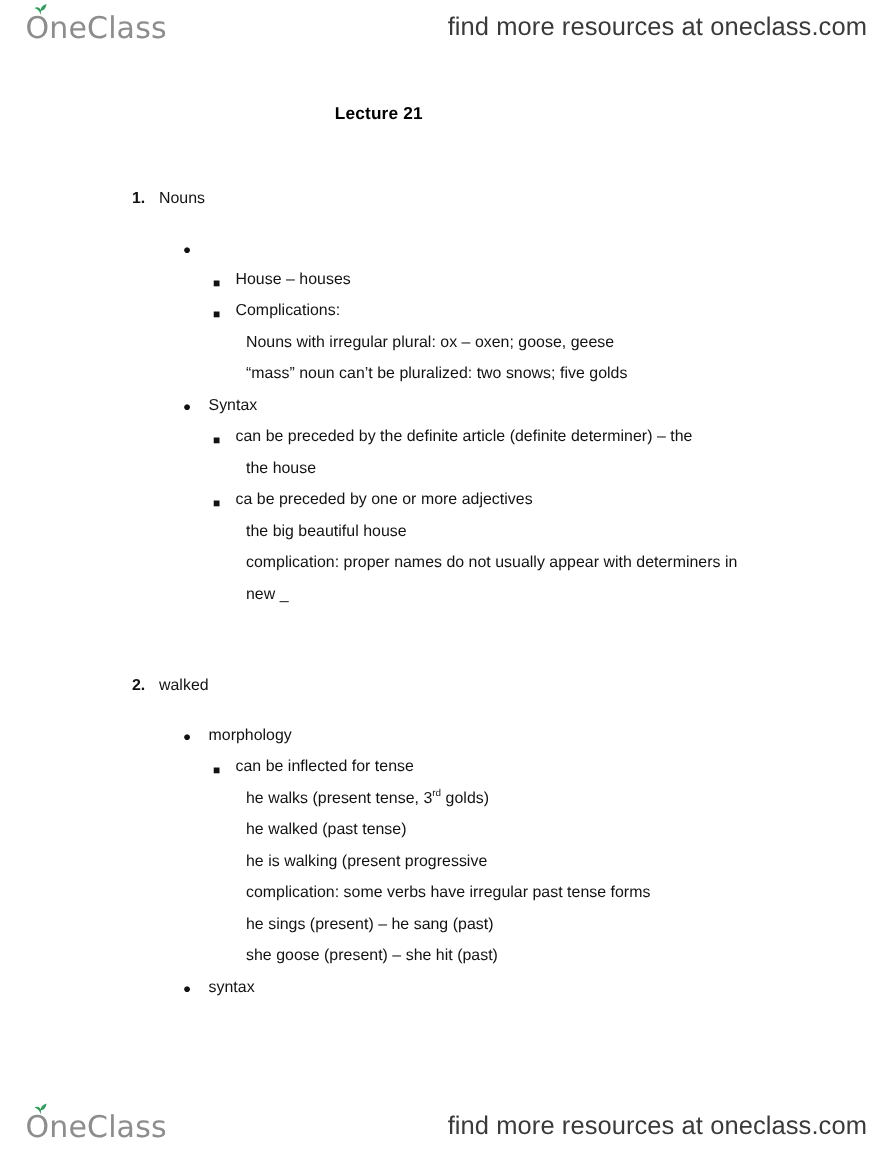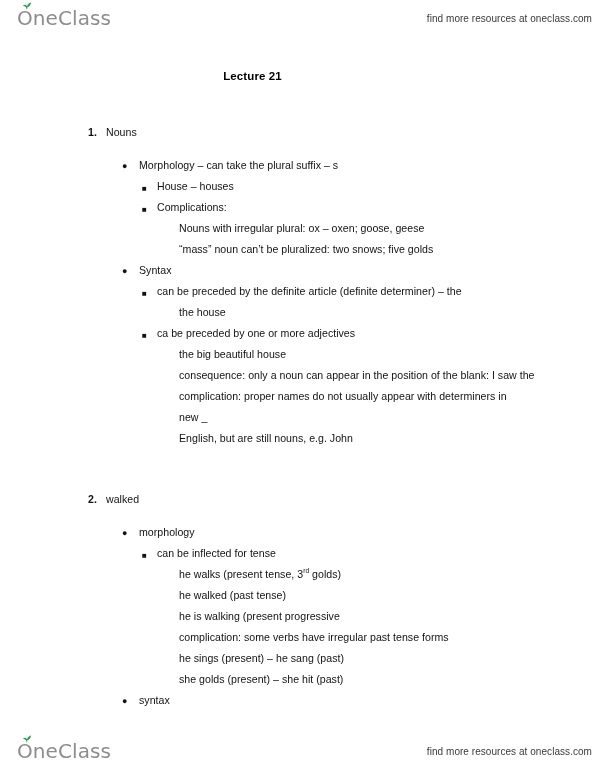--- a/index.html
+++ b/index.html
@@ -48,22 +48,22 @@
   .logo .sprout {
     position: absolute;
     top: -4px;
     left: 5px;
     width: 10px;
     height: 8px;
     line-height: 0;
   }
   .tagline {
     position: absolute;
-    right: 3px;
-    font-size: 10px;
+    right: 17px;
+    font-size: 17px;
     color: #3a3a3a;
     letter-spacing: 0.05px;
     white-space: nowrap;
   }
 
   
   .doc {
     position: absolute;
     top: 0;
     left: 0;
@@ -123,21 +123,21 @@
   .lvl-sq .marker {
     position: absolute;
     left: 142px;
     top: 1px;
     font-size: 8px;
     line-height: 15px;
   }
   .lvl-sq .txt { left: 157px; text-align: center; }
 
   
-  .lvl-plain .txt { left: 157px; padding-left: 22px; }
+  .lvl-plain .txt { left: 142px; padding-left: 22px; }
 
   .spacer-sm { height: 12px; }
   .spacer-lg { height: 40px; }
 
   sup {
     font-size: 6.6px;
     vertical-align: super;
     line-height: 0;
   }
 </style>
@@ -165,21 +165,20 @@
   <div class="content">
 
     <div class="line lvl-num">
       <span class="num">1.</span>
       <span class="txt">Nouns</span>
     </div>
     <div class="spacer-sm"></div>
 
     <div class="line lvl-dot">
       <span class="marker">●</span>
-      <span class="txt">Morphology – can take the plural suffix – s</span>
     </div>
     <div class="line lvl-sq">
       <span class="marker">■</span>
       <span class="txt">House – houses</span>
     </div>
     <div class="line lvl-sq">
       <span class="marker">■</span>
       <span class="txt">Complications:</span>
     </div>
     <div class="line lvl-plain">
@@ -201,30 +200,24 @@
       <span class="txt">the house</span>
     </div>
     <div class="line lvl-sq">
       <span class="marker">■</span>
       <span class="txt">ca be preceded by one or more adjectives</span>
     </div>
     <div class="line lvl-plain">
       <span class="txt">the big beautiful house</span>
     </div>
     <div class="line lvl-plain">
-      <span class="txt">consequence: only a noun can appear in the position of the blank: I saw the</span>
-    </div>
-    <div class="line lvl-plain">
       <span class="txt">complication: proper names do not usually appear with determiners in</span>
     </div>
     <div class="line lvl-plain">
       <span class="txt">new _</span>
-    </div>
-    <div class="line lvl-plain">
-      <span class="txt">English, but are still nouns, e.g. John</span>
     </div>
 
     <div class="spacer-lg"></div>
 
     <div class="line lvl-num">
       <span class="num">2.</span>
       <span class="txt">walked</span>
     </div>
     <div class="spacer-sm"></div>
 
@@ -245,21 +238,21 @@
     <div class="line lvl-plain">
       <span class="txt">he is walking (present progressive</span>
     </div>
     <div class="line lvl-plain">
       <span class="txt">complication: some verbs have irregular past tense forms</span>
     </div>
     <div class="line lvl-plain">
       <span class="txt">he sings (present) – he sang (past)</span>
     </div>
     <div class="line lvl-plain">
-      <span class="txt">she golds (present) – she hit (past)</span>
+      <span class="txt">she goose (present) – she hit (past)</span>
     </div>
     <div class="line lvl-dot">
       <span class="marker">●</span>
       <span class="txt">syntax</span>
     </div>
 
   </div>
 </div>
 
 <div class="brand-bar footer">

